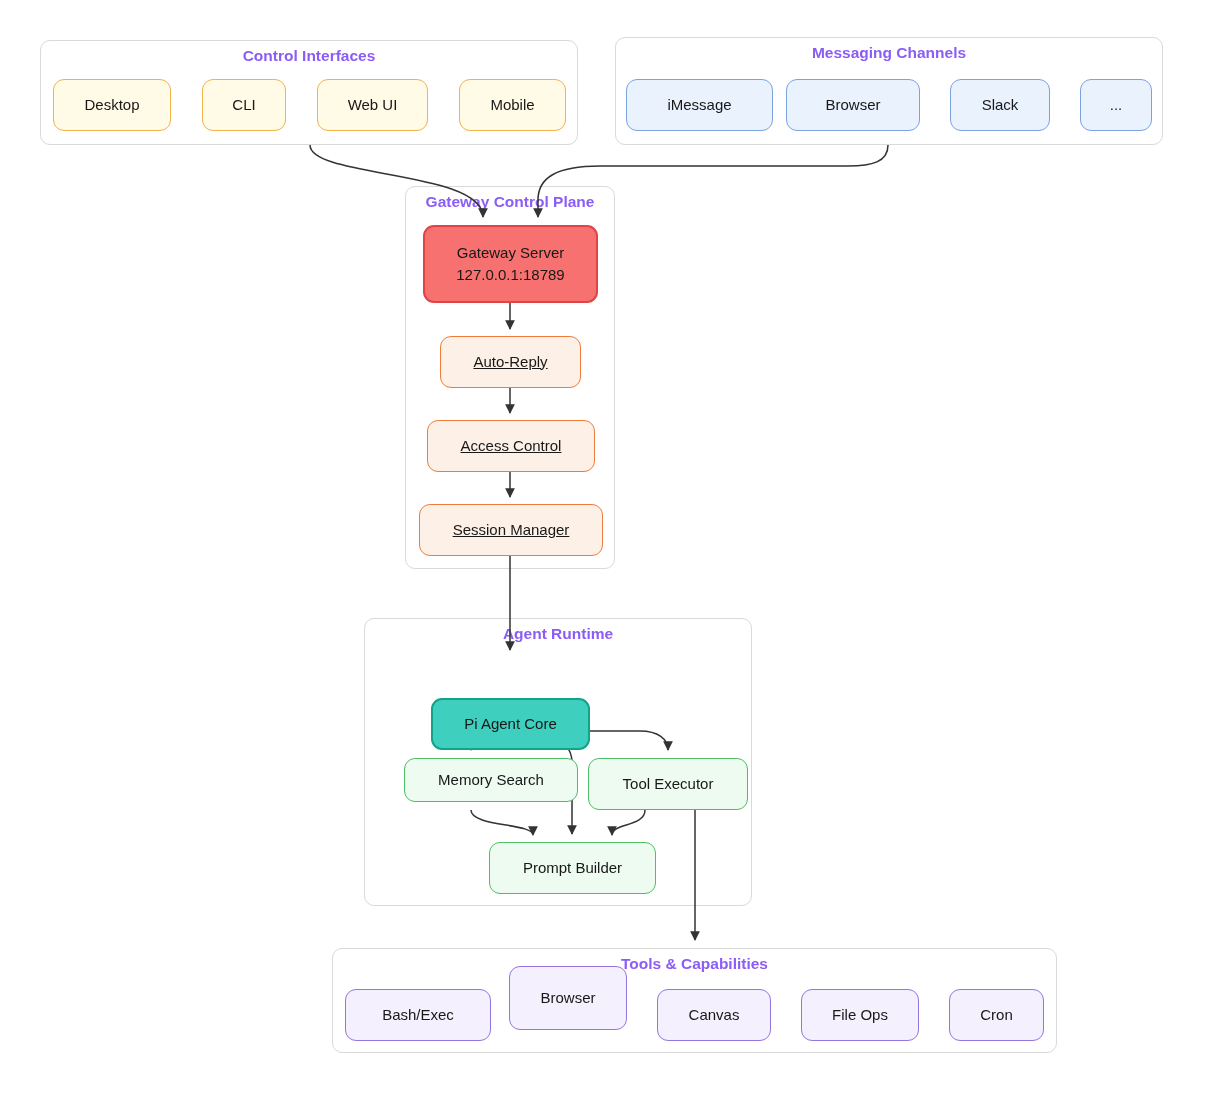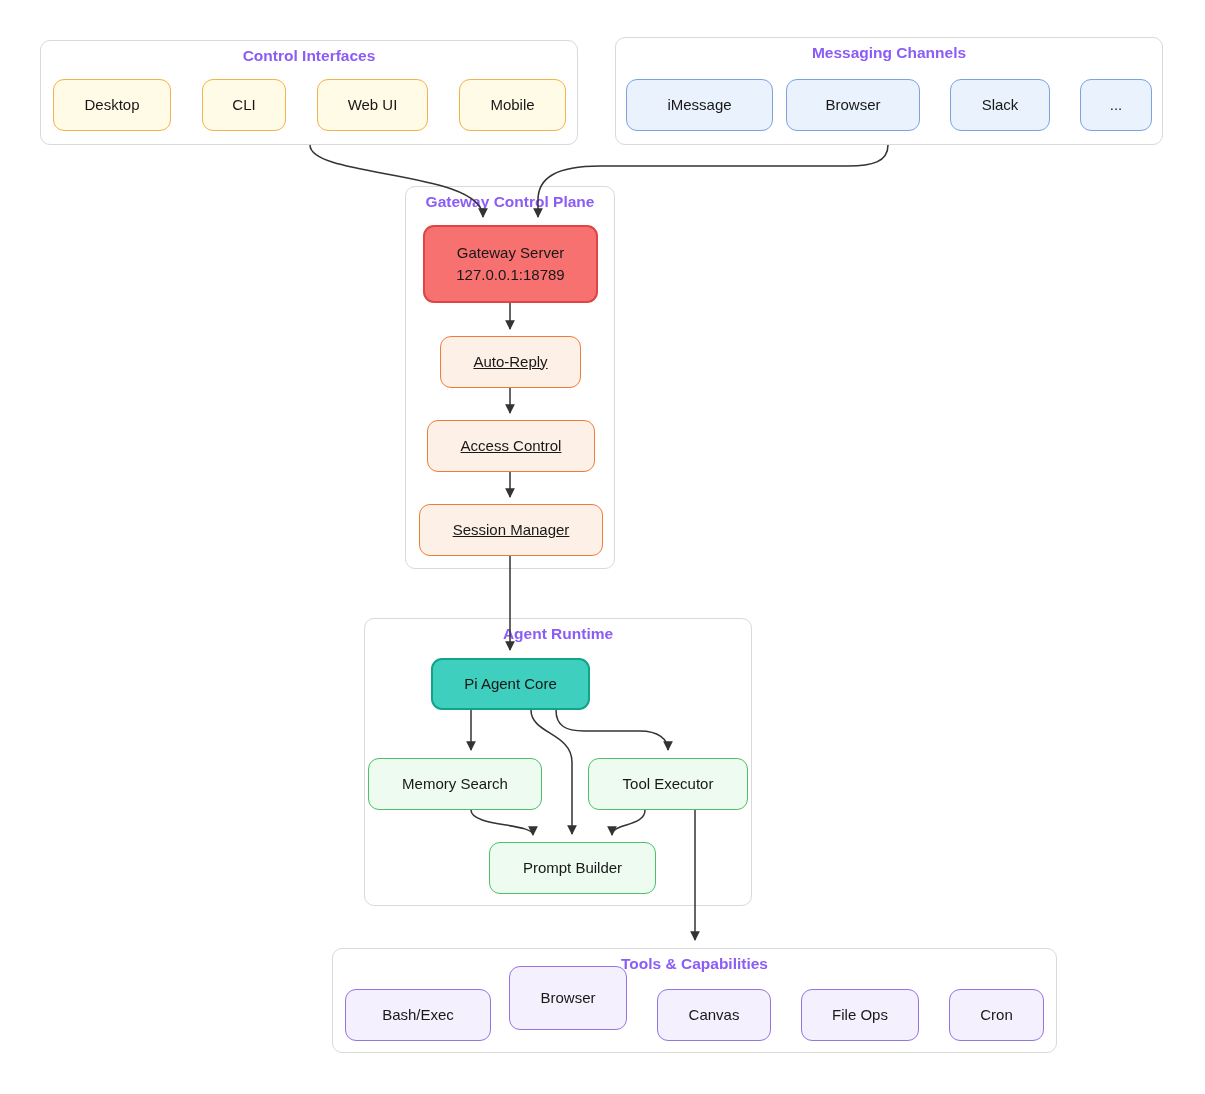--- a/index.html
+++ b/index.html
@@ -10,21 +10,21 @@
   .group { position:absolute; border:1px solid #d9d9d9; border-radius:10px; background:transparent; }
   .group-title { text-align:center; font-weight:700; font-size:15.5px; color:#8b5cf6; padding-top:6px; }
   .node {
     position:absolute; display:flex; flex-direction:column; justify-content:center;
     text-align:center; font-size:15px; color:#181818; border-radius:11px; line-height:1.5;
   }
   .node.yellow { background:#fffbe6; border:1px solid #f2b24c; }
   .node.blue   { background:#eaf2fe; border:1px solid #7da2e0; }
   .node.red    { background:#f87171; border:2px solid #e04444; }
   .node.orange { background:#fdf1e7; border:1.5px solid #ee7d3b;text-decoration:underline; }
-  .node.teal   { background:#3ecfbe; border:2px solid #12a388; }
+  .node.teal   { background:#3ecfbe; border:2px solid #12a388;margin-top:40px; }
   .node.green  { background:#eefbf1; border:1.5px solid #4fbf67; }
   .node.purple { background:#f5f0fd; border:1.5px solid #9575e0; }
 </style>
 </head>
 <body>
 
 <div class="canvas">
 
   <div class="group" style="left:40px;top:40px;width:538px;height:105px">
     <div class="group-title">Control Interfaces</div>
@@ -98,21 +98,21 @@
   <div class="node orange" style="left:427px;top:420px;width:168px;height:52px">
     <span>Access Control</span>
   </div>
   <div class="node orange" style="left:419px;top:504px;width:184px;height:52px">
     <span>Session Manager</span>
   </div>
 
   <div class="node teal" style="left:431px;top:658px;width:159px;height:52px">
     <span>Pi Agent Core</span>
   </div>
-  <div class="node green" style="left:368px;top:758px;width:174px;height:52px">
+  <div class="node green" style="left:404px;top:758px;width:174px;height:44px">
     <span>Memory Search</span>
   </div>
   <div class="node green" style="left:588px;top:758px;width:160px;height:52px">
     <span>Tool Executor</span>
   </div>
   <div class="node green" style="left:489px;top:842px;width:167px;height:52px">
     <span>Prompt Builder</span>
   </div>
 
   <div class="node purple" style="left:345px;top:989px;width:146px;height:52px">

